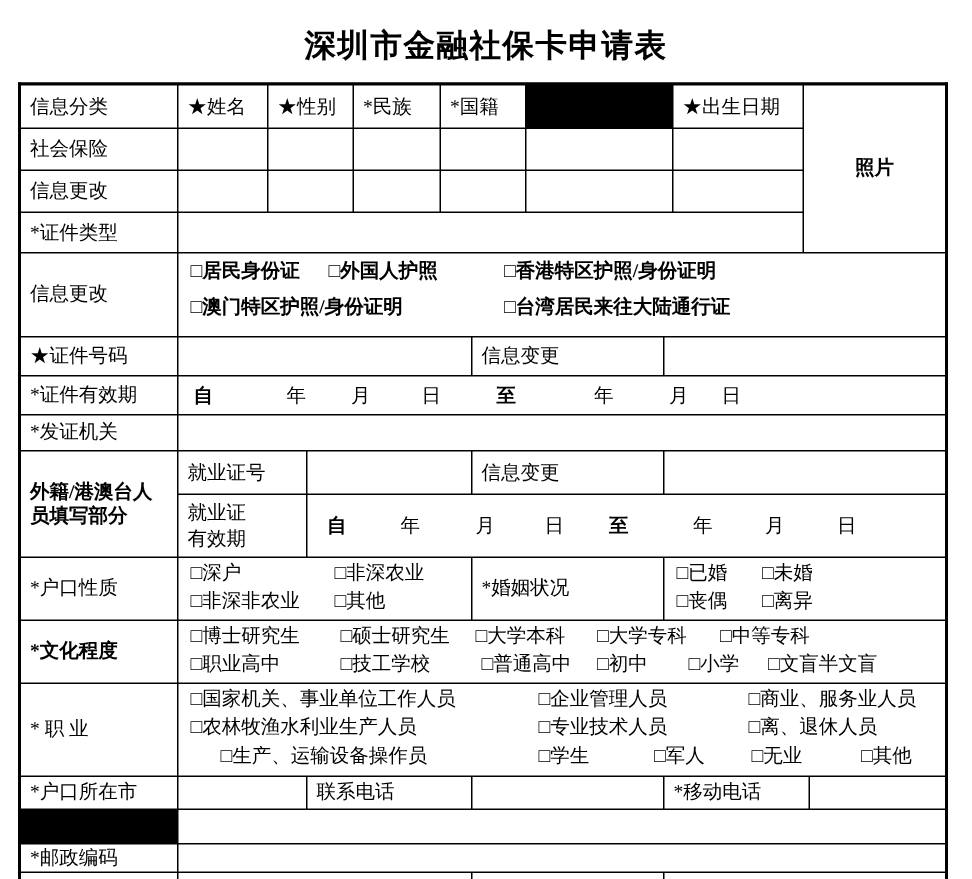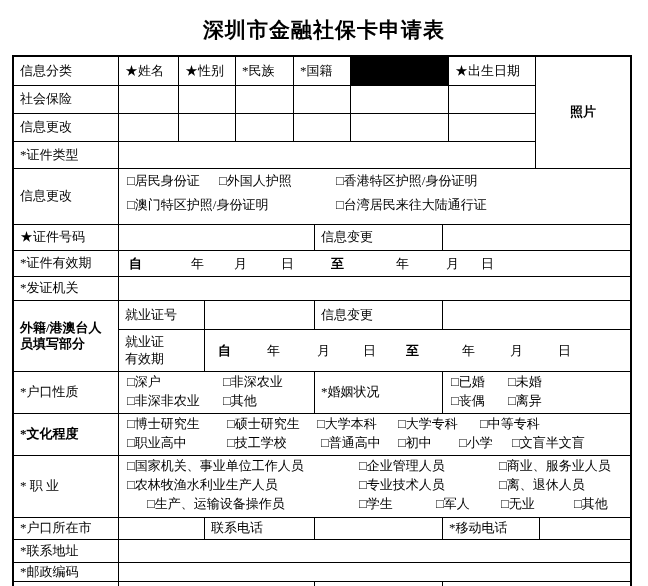--- a/index.html
+++ b/index.html
@@ -22,21 +22,21 @@
   .cell{
     background:#fff;font-size:13px;line-height:1.25;
     display:flex;align-items:center;padding-left:6px;overflow:hidden;
   }
   .cell.nopad{padding:0;display:block;}
   .cell.center{padding:0;justify-content:center;}
   .bold{font-weight:bold;}
   .preline{white-space:pre-line;}
   .opt-line{position:relative;}
   .opt-line span{position:absolute;top:50%;transform:translateY(-50%);white-space:nowrap;font-size:13px;}
-  .h24{height:24px;} .h19{height:19px;}
+  .h24{height:24px;font-weight:bold;} .h19{height:19px;}
   .pt3{padding-top:3px;} .pt2{padding-top:2px;} .pt1{padding-top:1px;}
   .dates{position:relative;}
   .dates span{position:absolute;top:50%;transform:translateY(-50%);font-size:13px;}
 </style>
 </head>
 <body>
 
 <div class="page-title">深圳市金融社保卡申请表</div>
 
 <div class="form-table">
@@ -184,21 +184,20 @@
     </div>
   </div>
 
   <div class="cell" style="grid-column:1/2;grid-row:14;">*户口所在市</div>
   <div class="cell" style="grid-column:2/4;grid-row:14;"></div>
   <div class="cell" style="grid-column:4/7;grid-row:14;">联系电话</div>
   <div class="cell" style="grid-column:7/9;grid-row:14;"></div>
   <div class="cell" style="grid-column:9/12;grid-row:14;">*移动电话</div>
   <div class="cell" style="grid-column:12/13;grid-row:14;"></div>
 
-  <div class="cell" style="grid-column:1/2;grid-row:15;">*联系地址</div>
   <div class="cell" style="grid-column:2/13;grid-row:15;"></div>
 
   <div class="cell" style="grid-column:1/2;grid-row:16;">*邮政编码</div>
   <div class="cell" style="grid-column:2/13;grid-row:16;"></div>
 
   <div class="cell" style="grid-column:1/2;grid-row:17;"></div>
   <div class="cell" style="grid-column:2/7;grid-row:17;"></div>
   <div class="cell" style="grid-column:7/9;grid-row:17;"></div>
   <div class="cell" style="grid-column:9/13;grid-row:17;"></div>
 

